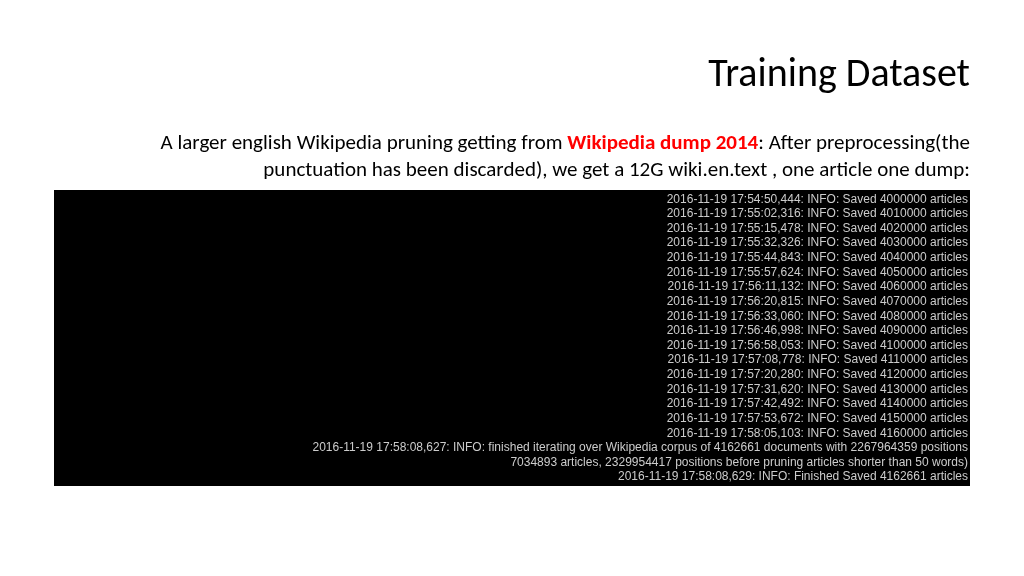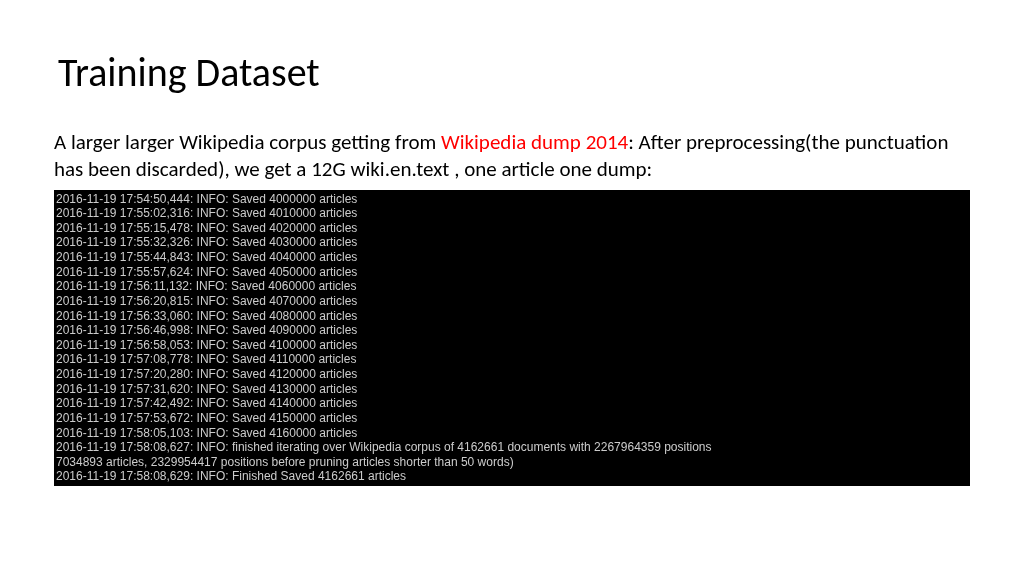--- a/index.html
+++ b/index.html
@@ -1,15 +1,15 @@
 <!DOCTYPE html>
 <html><head>
   <meta charset="utf-8">
   <style>
-    * { margin: 0; padding: 0; box-sizing: border-box; }
+    * { margin: 0; padding: 0; box-sizing: border-box; text-align: right; }
     body {
       width: 1024px;
       height: 576px;
       background: #ffffff;
       font-family: Calibri, Arial, sans-serif;
       padding: 48px 54px 0 54px;
       overflow: hidden;
     }
     .title {
       font-size: 40px;
@@ -19,21 +19,21 @@
       margin-left: 4px;
     }
     .body-text {
       font-size: 21px;
       line-height: 1.3;
       color: #000;
       margin-bottom: 6px;
     }
     .highlight {
       color: #ff0000;
-      font-weight: normal;
+      font-weight: bold;
     }
     .terminal {
       background: #000000;
       color: #cccccc;
       font-family: Liberation Sans, sans-serif;
       font-size: 12px;
       line-height: 1.22;
       padding: 2px 2px;
       white-space: pre;
       margin-top: 2px;
@@ -41,16 +41,16 @@
       overflow: hidden;
     }
     .terminal .line { display: block; }
   </style>
 </head>
 <body>
 
 <h1 class="title">Training Dataset</h1>
 
 <p class="body-text">
-  <span>A larger larger Wikipedia corpus getting from </span><span class="highlight">Wikipedia dump 2014</span><span>: After preprocessing(the punctuation has been discarded), we get a 12G wiki.en.text , one article one dump:</span>
+  <span>A larger english Wikipedia pruning getting from </span><span class="highlight">Wikipedia dump 2014</span><span>: After preprocessing(the punctuation has been discarded), we get a 12G wiki.en.text , one article one dump:</span>
 </p>
 
 <div class="terminal" id="terminal"><span class="line">2016-11-19 17:54:50,444: INFO: Saved 4000000 articles</span><span class="line">2016-11-19 17:55:02,316: INFO: Saved 4010000 articles</span><span class="line">2016-11-19 17:55:15,478: INFO: Saved 4020000 articles</span><span class="line">2016-11-19 17:55:32,326: INFO: Saved 4030000 articles</span><span class="line">2016-11-19 17:55:44,843: INFO: Saved 4040000 articles</span><span class="line">2016-11-19 17:55:57,624: INFO: Saved 4050000 articles</span><span class="line">2016-11-19 17:56:11,132: INFO: Saved 4060000 articles</span><span class="line">2016-11-19 17:56:20,815: INFO: Saved 4070000 articles</span><span class="line">2016-11-19 17:56:33,060: INFO: Saved 4080000 articles</span><span class="line">2016-11-19 17:56:46,998: INFO: Saved 4090000 articles</span><span class="line">2016-11-19 17:56:58,053: INFO: Saved 4100000 articles</span><span class="line">2016-11-19 17:57:08,778: INFO: Saved 4110000 articles</span><span class="line">2016-11-19 17:57:20,280: INFO: Saved 4120000 articles</span><span class="line">2016-11-19 17:57:31,620: INFO: Saved 4130000 articles</span><span class="line">2016-11-19 17:57:42,492: INFO: Saved 4140000 articles</span><span class="line">2016-11-19 17:57:53,672: INFO: Saved 4150000 articles</span><span class="line">2016-11-19 17:58:05,103: INFO: Saved 4160000 articles</span><span class="line">2016-11-19 17:58:08,627: INFO: finished iterating over Wikipedia corpus of 4162661 documents with 2267964359 positions</span><span class="line">7034893 articles, 2329954417 positions before pruning articles shorter than 50 words)</span><span class="line">2016-11-19 17:58:08,629: INFO: Finished Saved 4162661 articles</span></div>
 
 </body></html>

